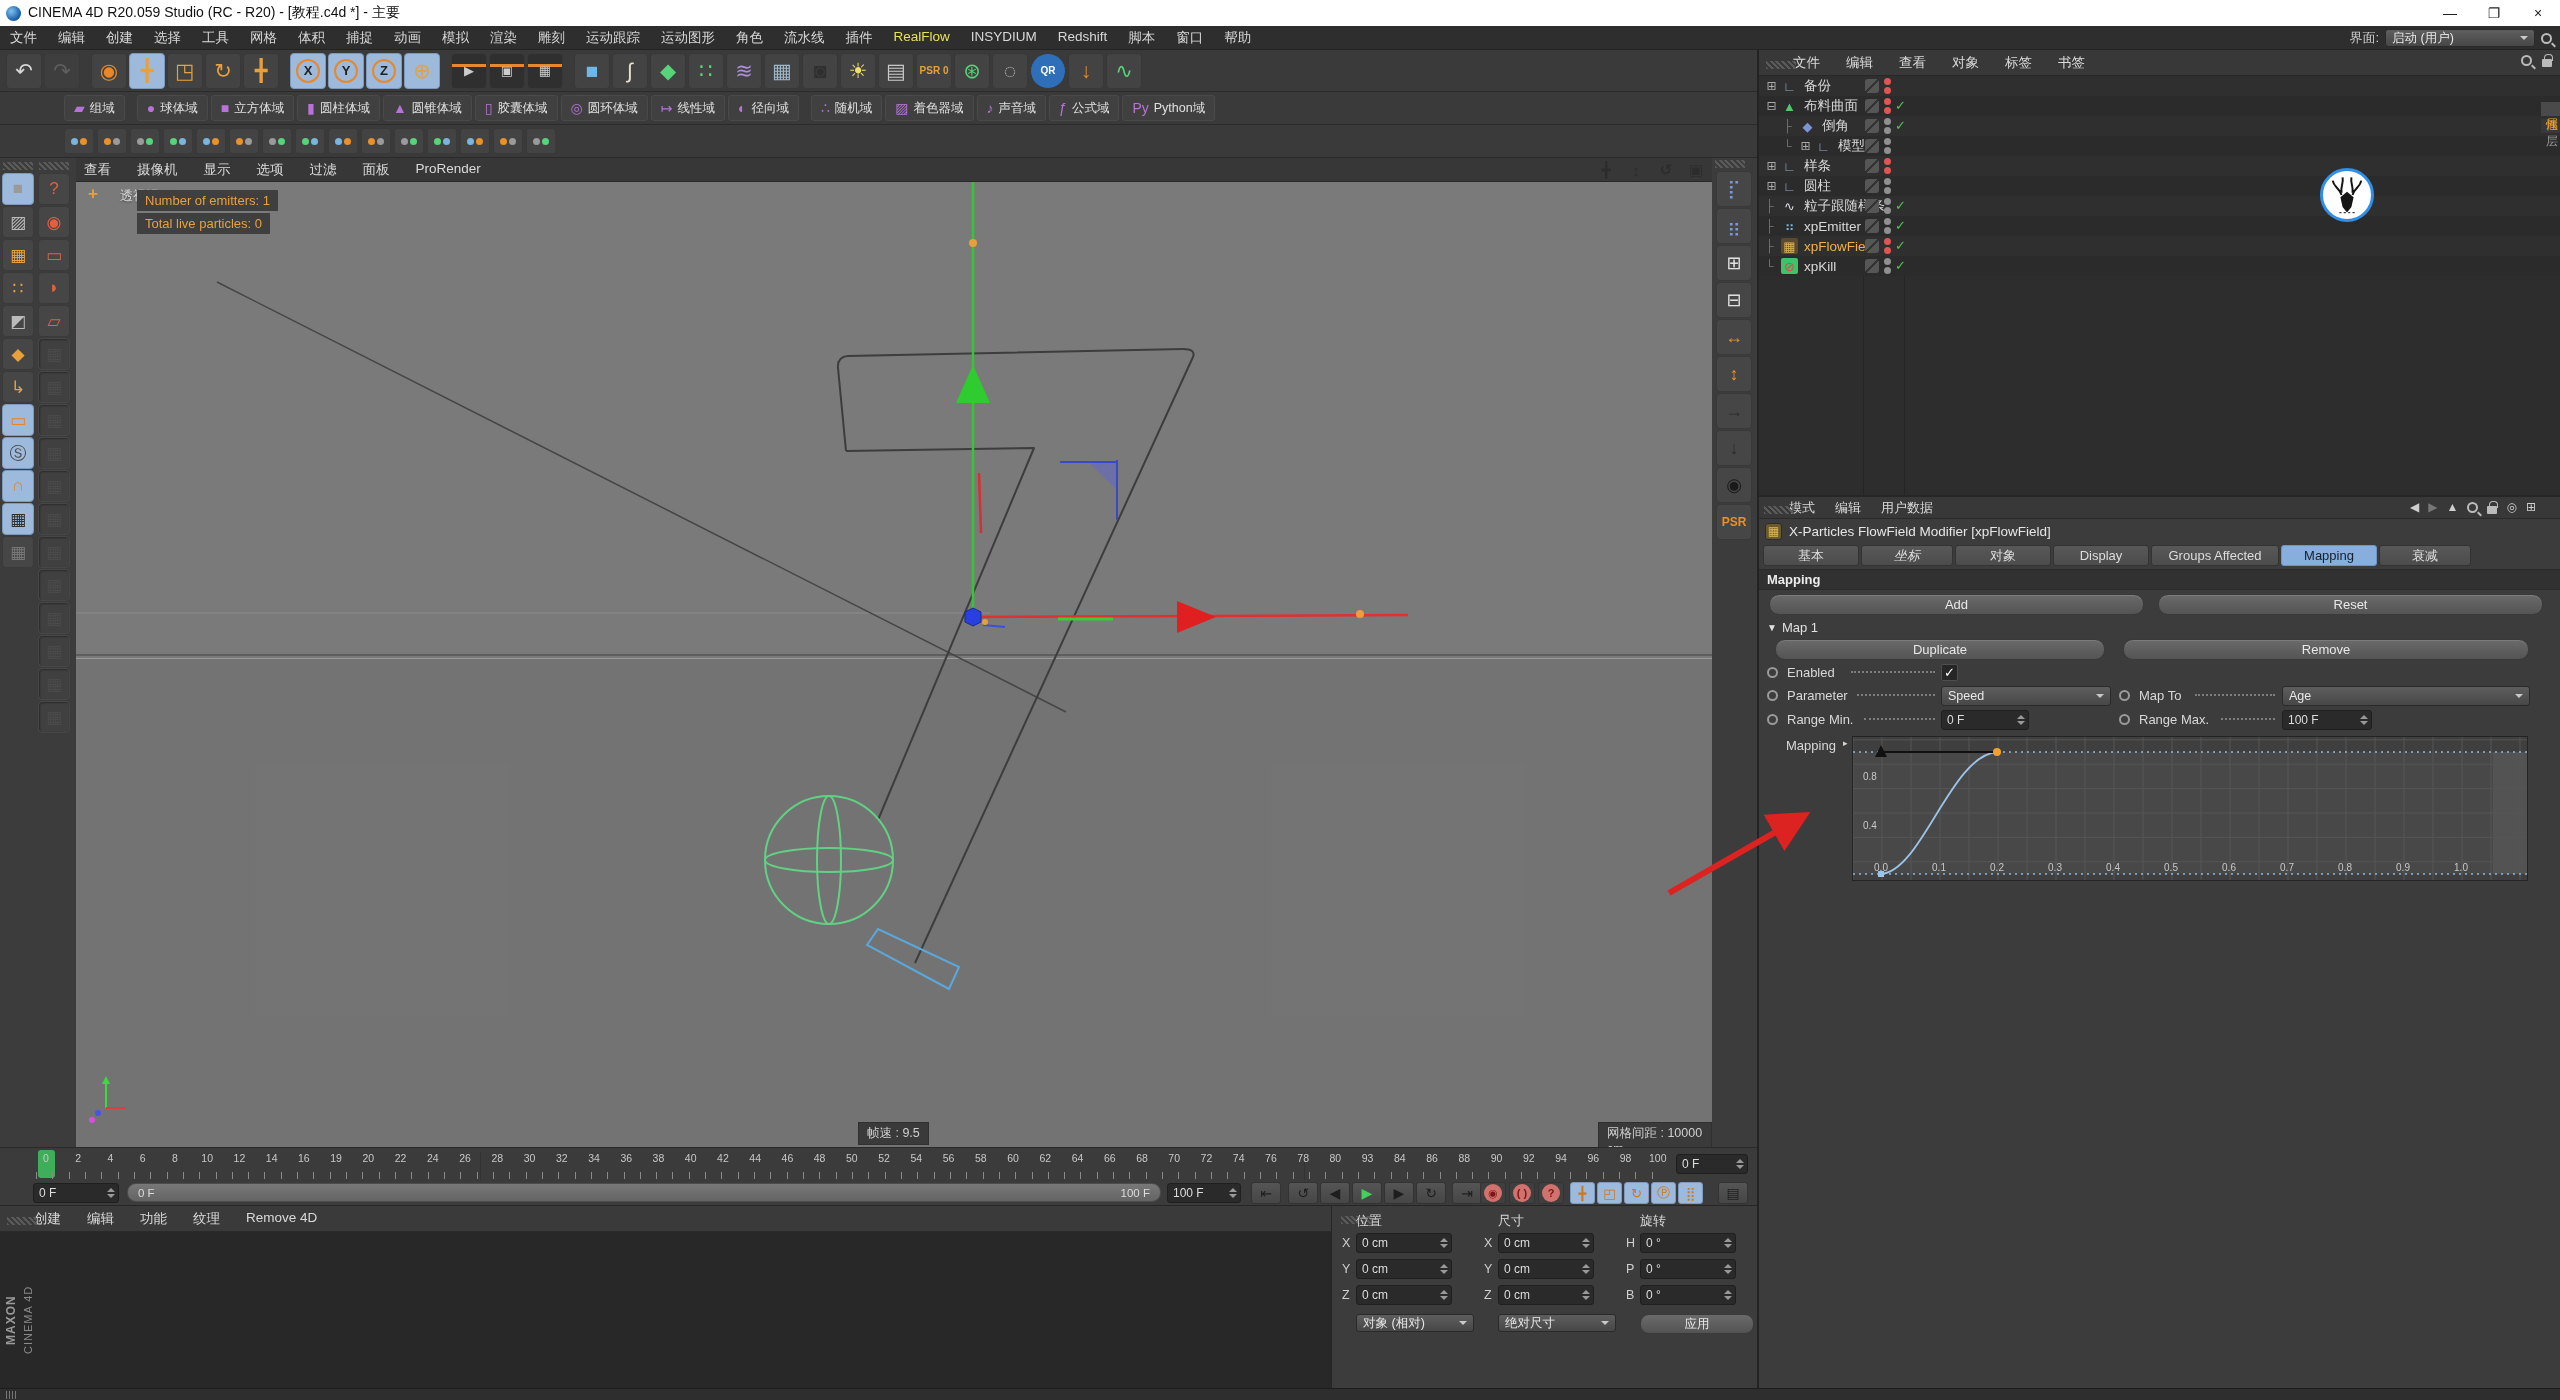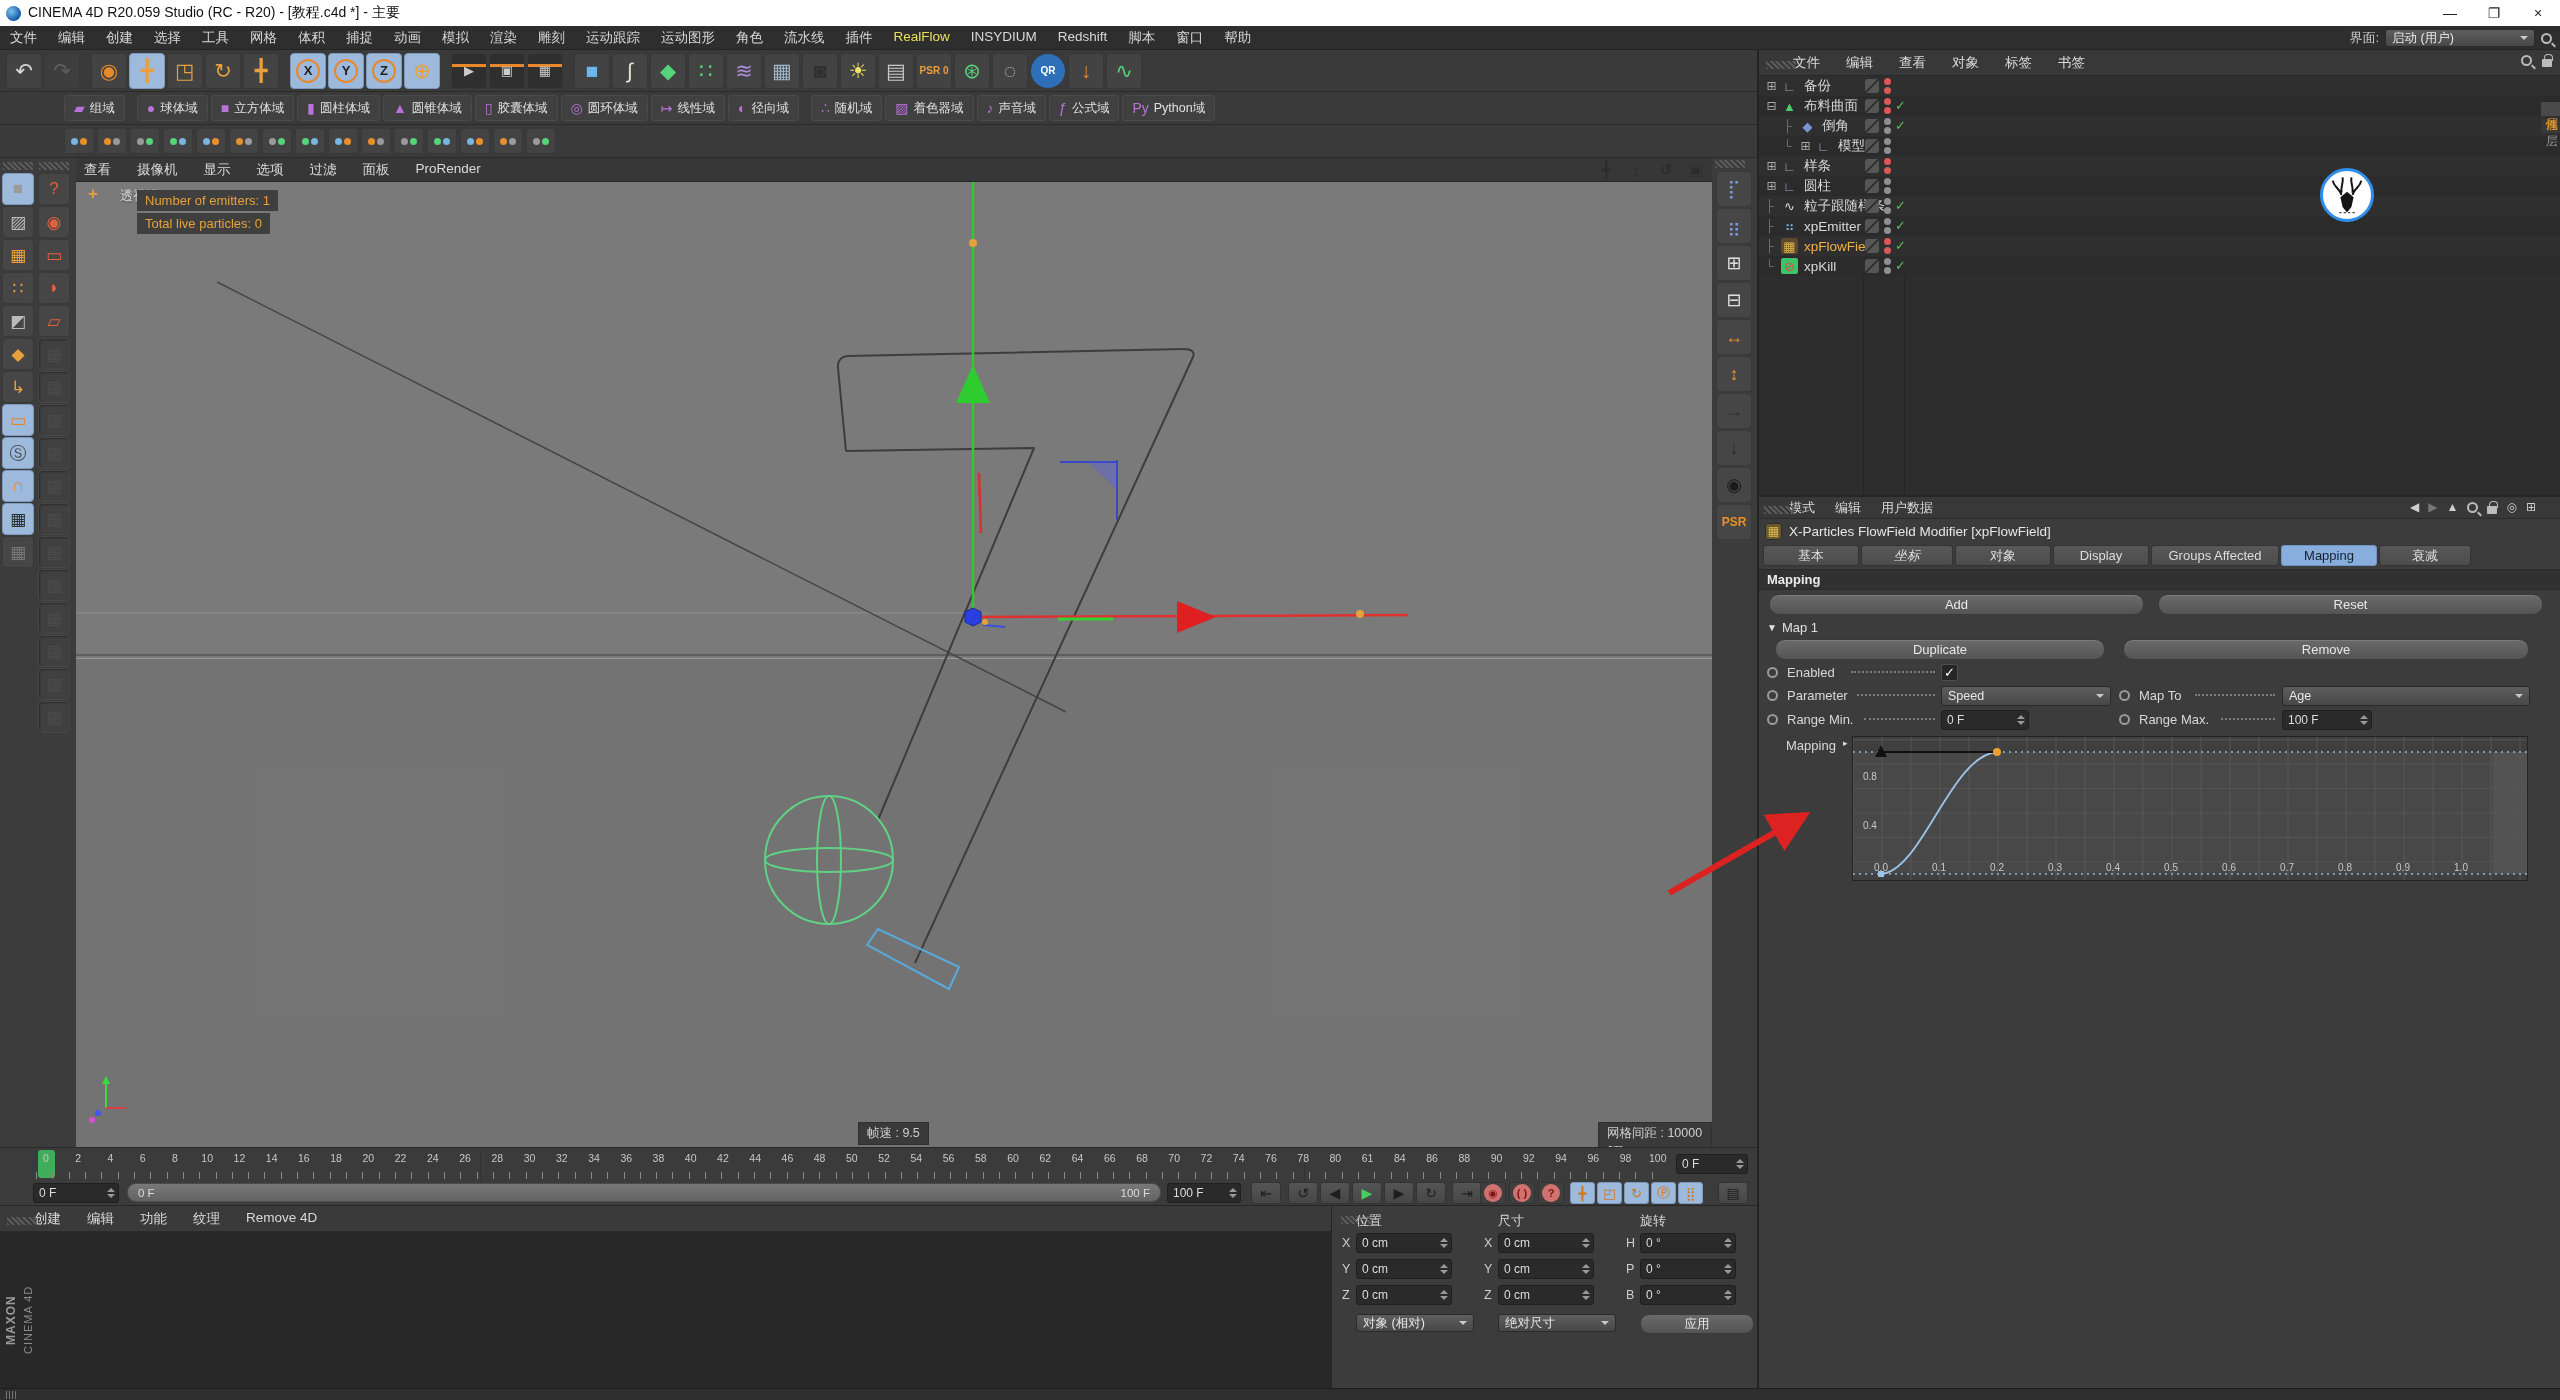--- a/index.html
+++ b/index.html
@@ -571,21 +571,21 @@
     <div id="ruler-nums">
         <span>0</span>
         <span>2</span>
         <span>4</span>
         <span>6</span>
         <span>8</span>
         <span>10</span>
         <span>12</span>
         <span>14</span>
         <span>16</span>
-        <span>18</span>
+        <span>19</span>
         <span>20</span>
         <span>22</span>
         <span>24</span>
         <span>26</span>
         <span>28</span>
         <span>30</span>
         <span>32</span>
         <span>34</span>
         <span>36</span>
         <span>38</span>
@@ -603,21 +603,21 @@
         <span>62</span>
         <span>64</span>
         <span>66</span>
         <span>68</span>
         <span>70</span>
         <span>72</span>
         <span>74</span>
         <span>76</span>
         <span>78</span>
         <span>80</span>
-        <span>61</span>
+        <span>93</span>
         <span>84</span>
         <span>86</span>
         <span>88</span>
         <span>90</span>
         <span>92</span>
         <span>94</span>
         <span>96</span>
         <span>98</span>
         <span>100</span>
       </div>

